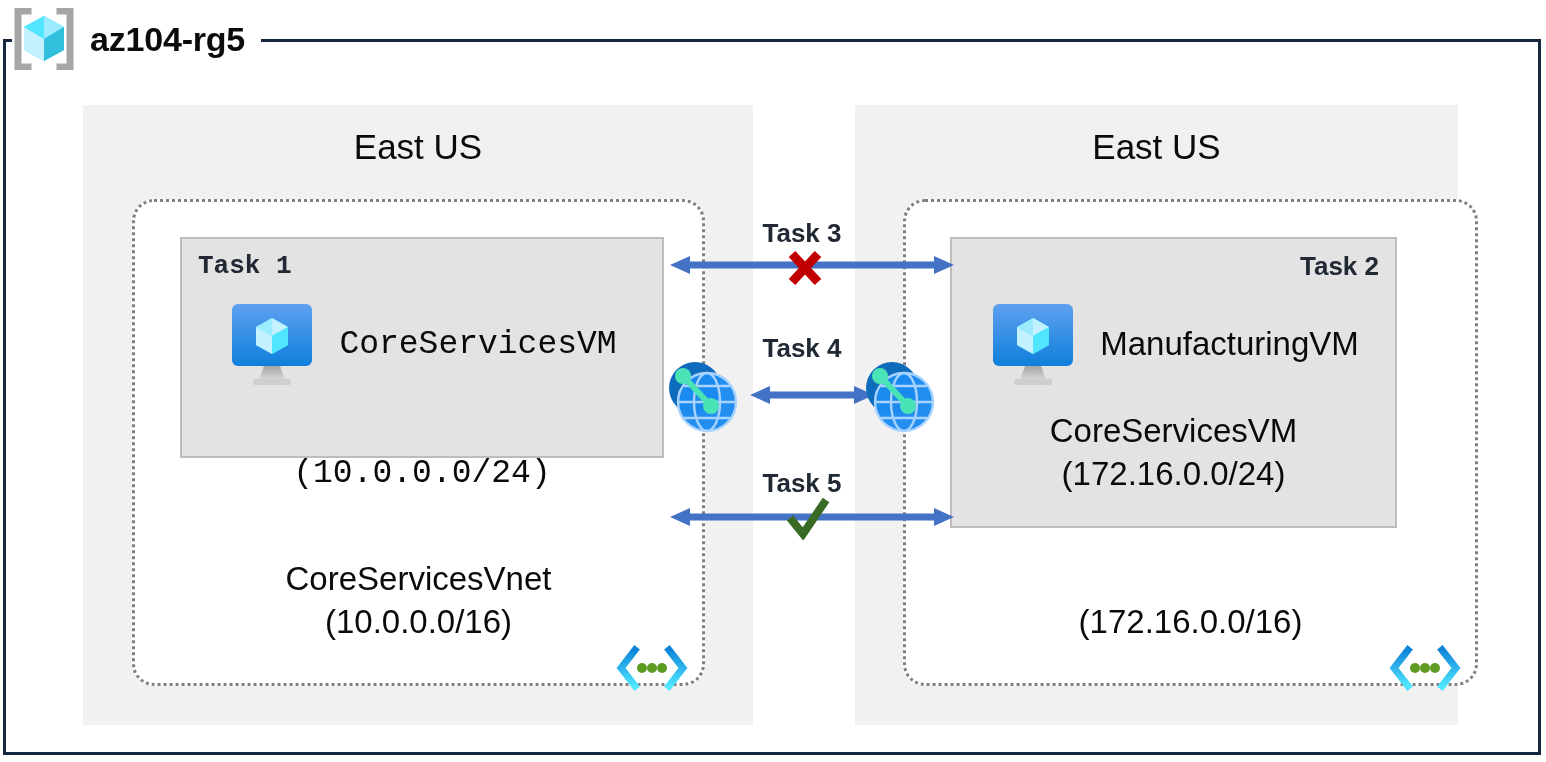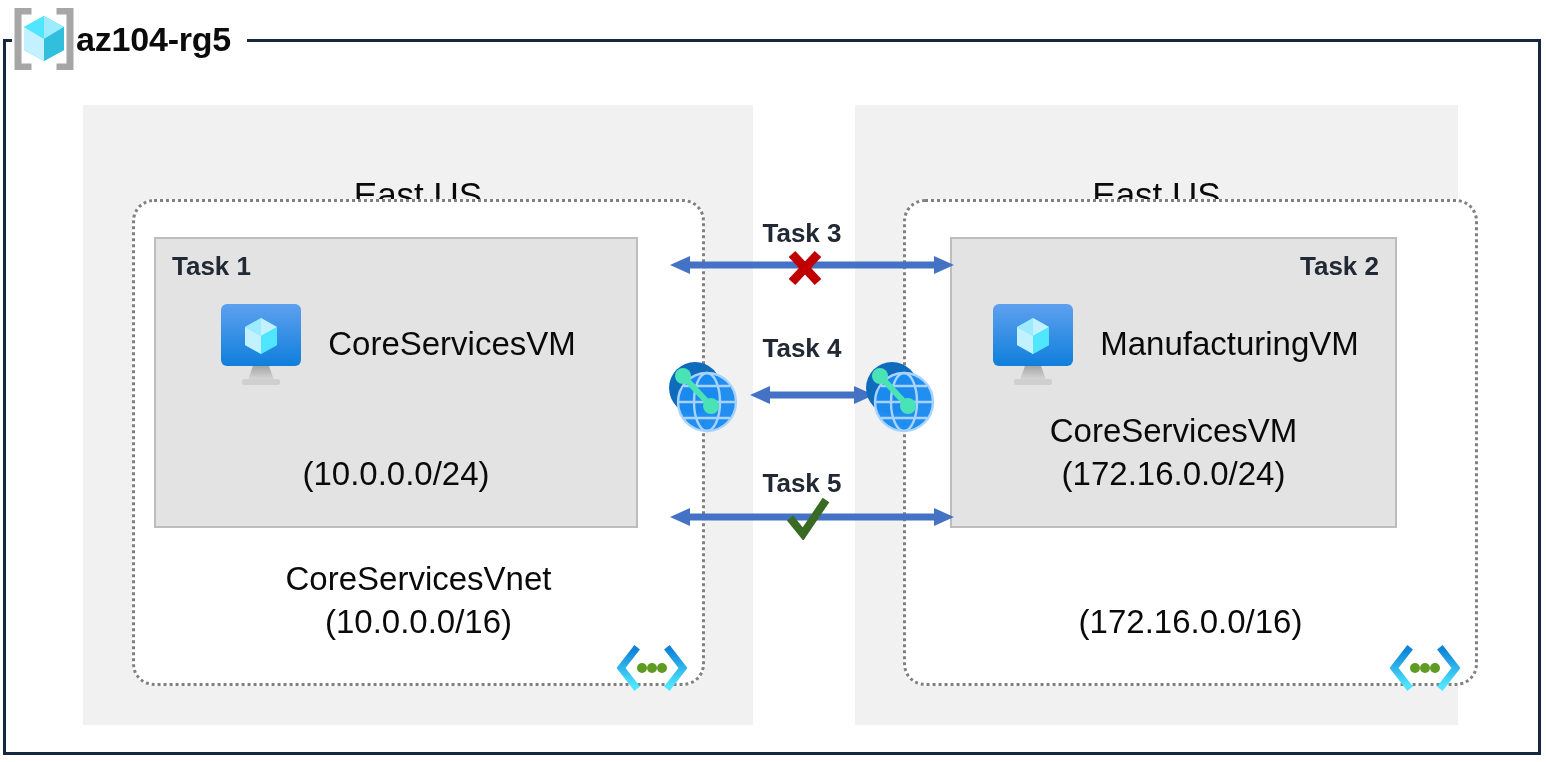--- a/index.html
+++ b/index.html
@@ -27,20 +27,21 @@
   }
 
   
   #rg-header {
     position: absolute;
     left: 12px;
     top: 6px;
     height: 66px;
     display: flex;
     align-items: center;
+    gap: 14px;
     background: #ffffff;
     padding-right: 16px;
     z-index: 5;
   }
   #rg-icon { width: 64px; height: 62px; display: block; }
   #rg-title {
     font-size: 34px;
     font-weight: bold;
     color: #0b0b0b;
     letter-spacing: -0.2px;
@@ -59,21 +60,20 @@
 
   .region-label {
     position: absolute;
     top: 22px;
     left: 0;
     width: 100%;
     text-align: center;
     font-size: 35px;
     color: #0a0a0a;
     font-weight: normal;
-    margin-top: 48px;
   }
 
   
   .vnet {
     position: absolute;
     border: 3px dotted #808080;
     border-radius: 22px;
     background: #ffffff;
     box-sizing: border-box;
   }
@@ -101,21 +101,21 @@
     height: 48px;
   }
 
   
   .subnet {
     position: absolute;
     background: #e3e3e3;
     border: 2px solid #bdbdbd;
     box-sizing: border-box;
   }
-  #subnet-left  { left: 154px; top: 237px; width: 484px; height: 291px; }
+  #subnet-left  { left: 180px; top: 237px; width: 484px; height: 221px; font-family: Liberation Mono, monospace; }
   #subnet-right { left: 950px; top: 237px; width: 447px; height: 291px; }
 
   .task-tag {
     position: absolute;
     top: 12px;
     font-size: 26px;
     font-weight: bold;
     color: #212934;
   }
   .task-tag.left  { left: 16px; }

